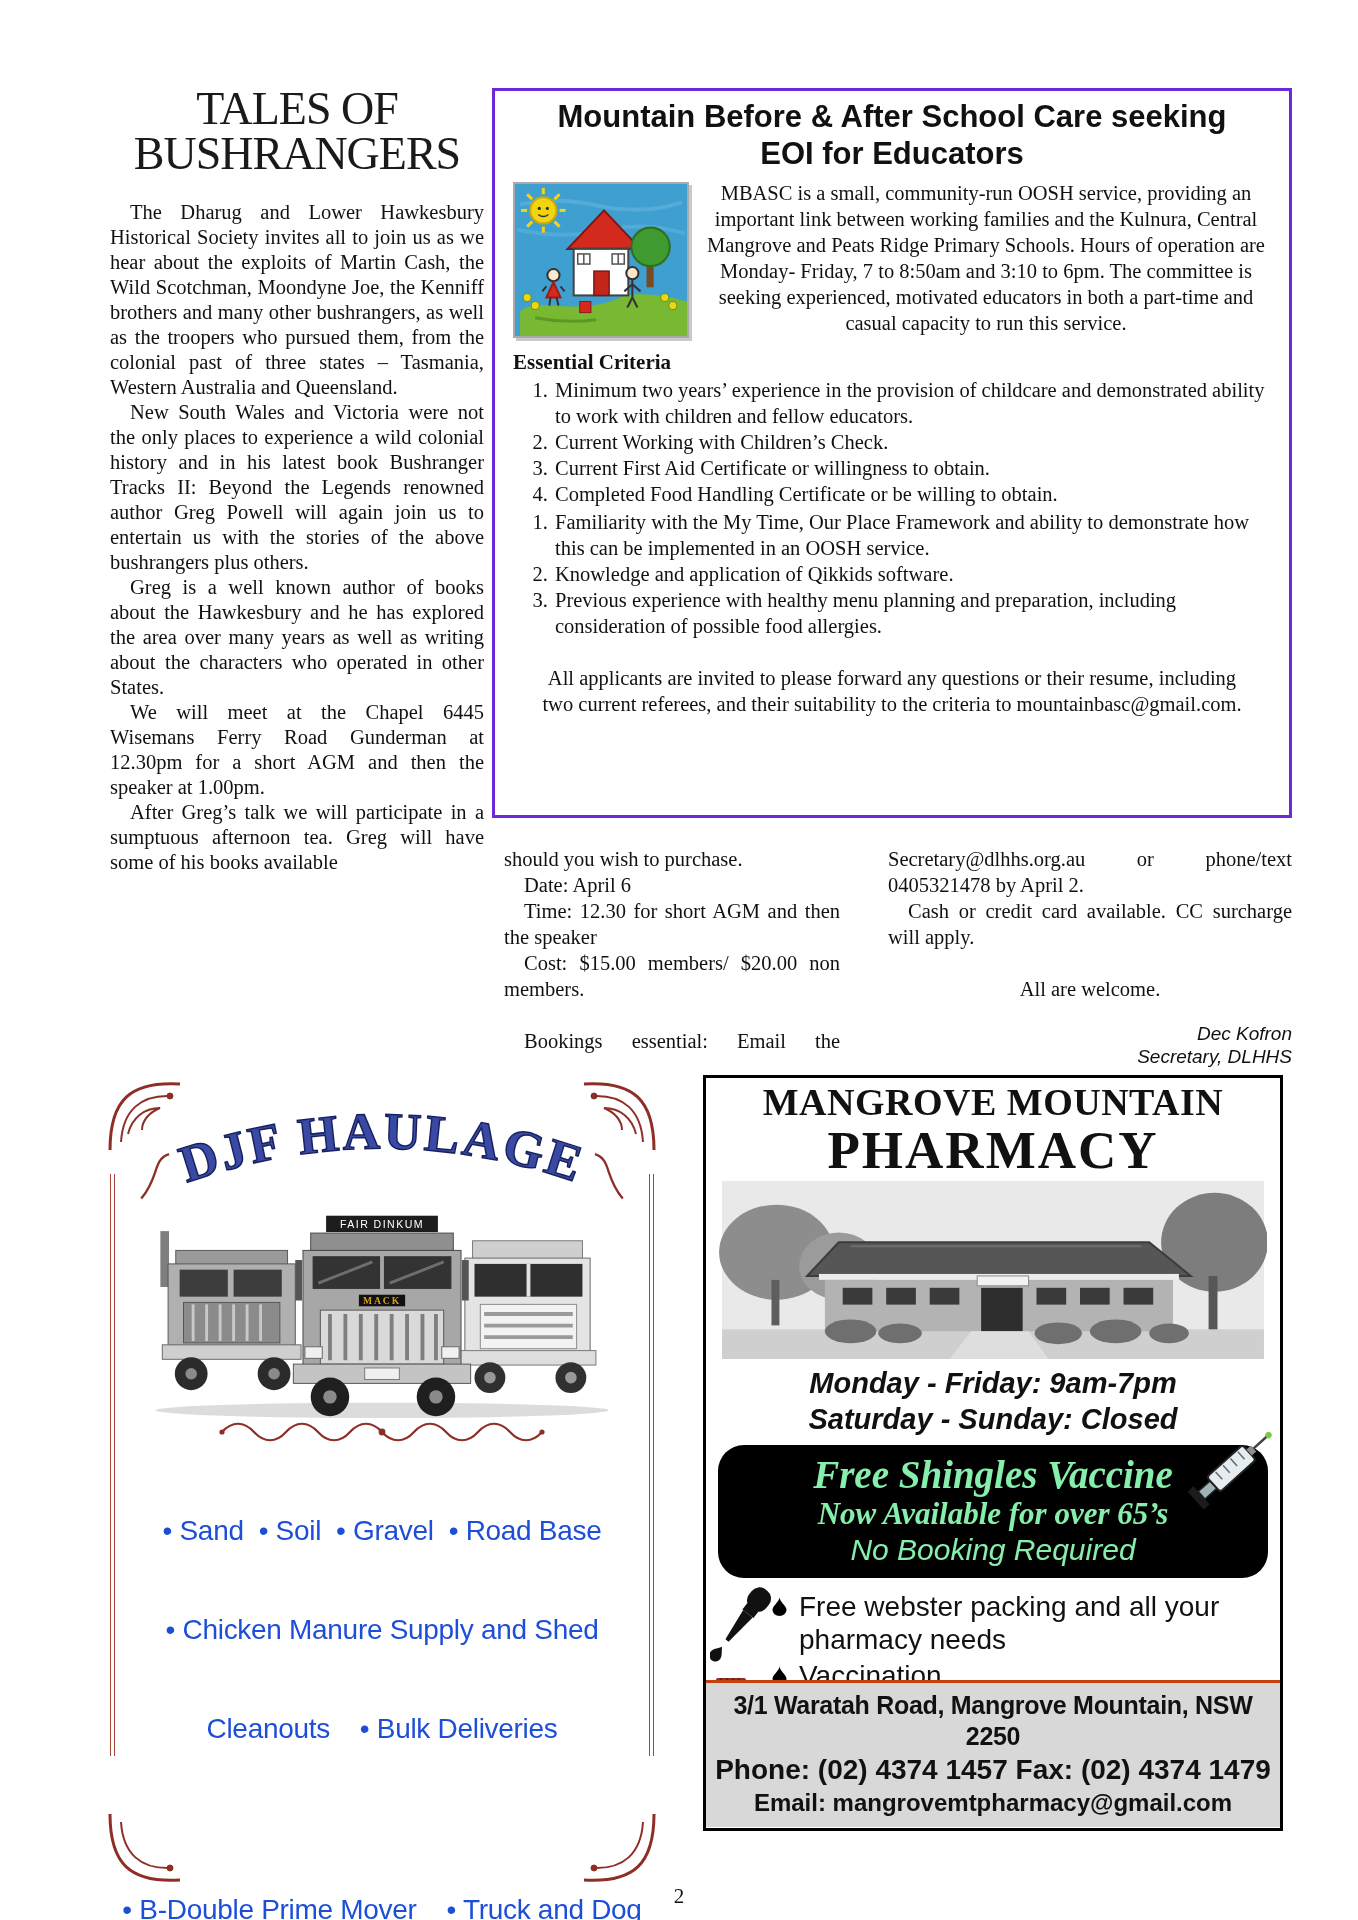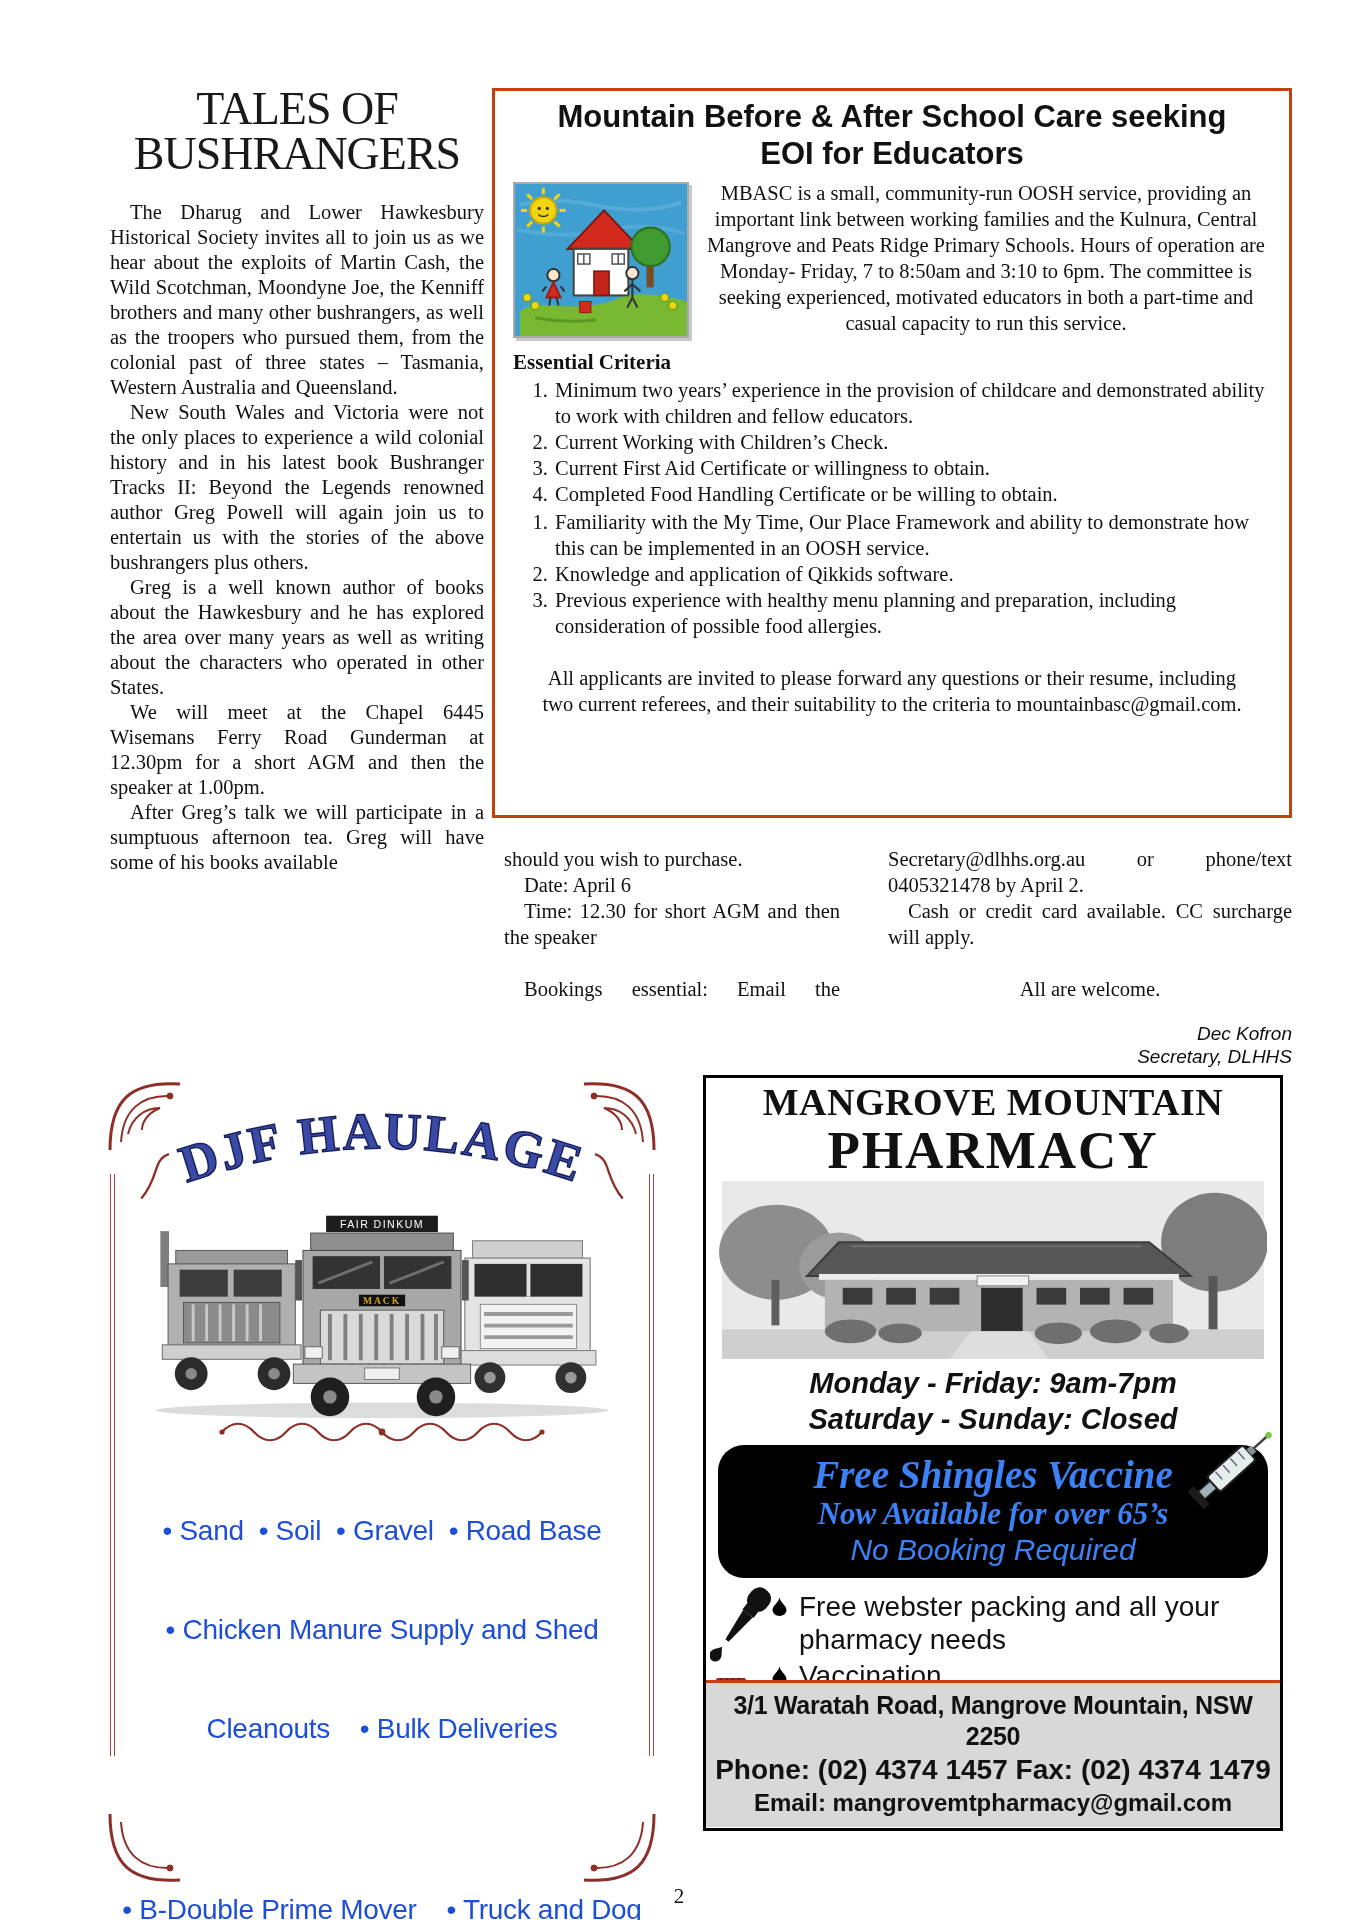--- a/index.html
+++ b/index.html
@@ -5,21 +5,21 @@
   html,body{margin:0;padding:0;background:#888;}
   .page{position:relative;width:1358px;height:1920px;margin:0 auto;background:#fff;overflow:hidden;
         font-family:"Liberation Serif",serif;color:#111;}
   
   .left-col{position:absolute;left:110px;top:86px;width:374px;}
   .art-title{font-size:46px;line-height:0.98;text-align:center;letter-spacing:-1px;color:#1a1a1a;}
   .art-sub{margin-top:30px;font-size:21px;font-weight:bold;text-align:center;line-height:1.25;}
   .art-body{margin-top:24px;}
   .art-body p{margin:0;font-size:20.5px;line-height:25px;text-align:justify;text-indent:20px;}
   
-  .mbasc{position:absolute;left:492px;top:88px;width:800px;height:730px;border:3px solid #c2410c;
+  .mbasc{position:absolute;left:492px;top:88px;width:800px;height:730px;border:3px solid #6d28d9;
          box-sizing:border-box;padding:8px 18px 0;}
   .mbasc-h{font-family:"Liberation Sans",sans-serif;font-weight:bold;font-size:31px;line-height:1.18;text-align:center;}
   .mbasc-intro-wrap{margin-top:8px;}
   .kids-art{float:left;width:172px;height:152px;margin:2px 12px 2px 0;border:2px solid #aaa;
             box-shadow:3px 3px 0 #c9c9c9;background:#3f9fd0;}
   .mbasc-intro{font-size:20.5px;line-height:26px;text-align:center;}
   .crit-h{clear:left;font-size:21px;font-weight:bold;margin-top:14px;}
   .mbasc ol{margin:2px 0 0 0;padding-left:40px;font-size:20.5px;line-height:26px;}
   .mbasc ol li{padding-left:2px;}
   .mbasc-close{margin-top:26px;text-align:center;font-size:20.5px;line-height:26px;padding:0 28px;}
@@ -51,21 +51,21 @@
   .djf-group2{margin-top:16px;}
   
   .pharm{position:absolute;left:703px;top:1075px;width:580px;height:756px;box-sizing:border-box;
          border:3px solid #000;background:#fff;}
   .ph-name1{margin-top:4px;text-align:center;font-weight:900;font-size:38px;line-height:1.1;letter-spacing:0.5px;}
   .ph-name2{text-align:center;font-weight:900;font-size:53px;line-height:1.0;letter-spacing:2px;}
   .ph-photo{display:block;margin:4px auto 0;}
   .ph-hours{margin-top:6px;text-align:center;font-family:"Liberation Sans",sans-serif;
             font-weight:bold;font-style:italic;font-size:29px;line-height:36px;}
   .ph-banner{position:relative;margin:8px 12px 0;background:#000;border-radius:26px;
-             color:#3b82f6;text-align:center;padding:8px 6px 10px;}
+             color:#86efac;text-align:center;padding:8px 6px 10px;}
   .ph-b1{font-weight:bold;font-style:italic;font-size:39px;line-height:1.12;}
   .ph-b2{font-weight:bold;font-style:italic;font-size:31px;line-height:1.15;}
   .ph-b3{font-family:"Liberation Sans",sans-serif;font-style:italic;font-size:30px;line-height:1.2;}
   .syringe{position:absolute;right:-14px;top:-30px;}
   .ph-svcs{position:relative;margin:12px 18px 0 66px;font-family:"Liberation Sans",sans-serif;
            font-size:28px;line-height:33px;}
   .svc-row{display:flex;align-items:flex-start;margin-top:3px;text-align:left;}
   .svc-row svg{flex:0 0 auto;margin:7px 12px 0 0;}
   .dropper{position:absolute;left:-62px;top:-10px;}
   .bottle{position:absolute;left:-66px;top:86px;}
@@ -169,20 +169,21 @@
       <li>Knowledge and application of Qikkids software.</li>
       <li>Previous experience with healthy menu planning and preparation, including consideration of possible food allergies.</li>
     </ol>
     <div class="mbasc-close">All applicants are invited to please forward any questions or their resume, including two current referees, and their suitability to the criteria to mountainbasc@gmail.com.</div>
   </div>
 
   <div class="midcol mid1">
     <p>should you wish to purchase.</p>
     <p class="ind">Date: April 6</p>
     <p class="ind">Time: 12.30 for short AGM and then the speaker</p>
+    <p class="ind">Cost: $15.00 members/ $20.00 non members.</p>
     <p class="ind stretch gap-top">Bookings essential: Email the</p>
   </div>
   <div class="midcol mid2">
     <p>Secretary@dlhhs.org.au or phone/text 0405321478 by April 2.</p>
     <p class="ind">Cash or credit card available. CC surcharge will apply.</p>
     <p class="welcome gap-top">All are welcome.</p>
     <div class="sig">
       <div>Dec Kofron</div>
       <div>Secretary, DLHHS</div>
     </div>

